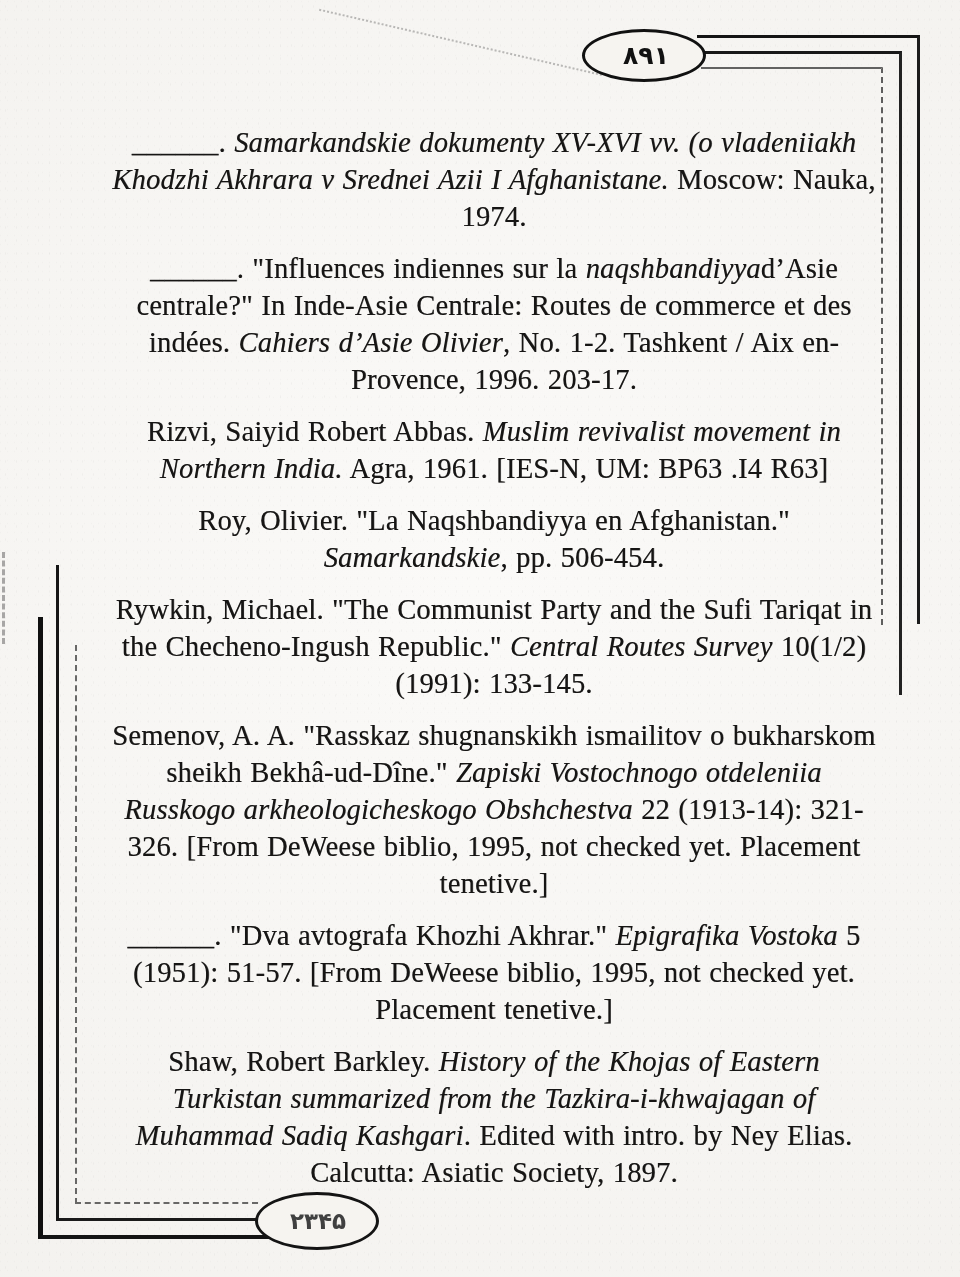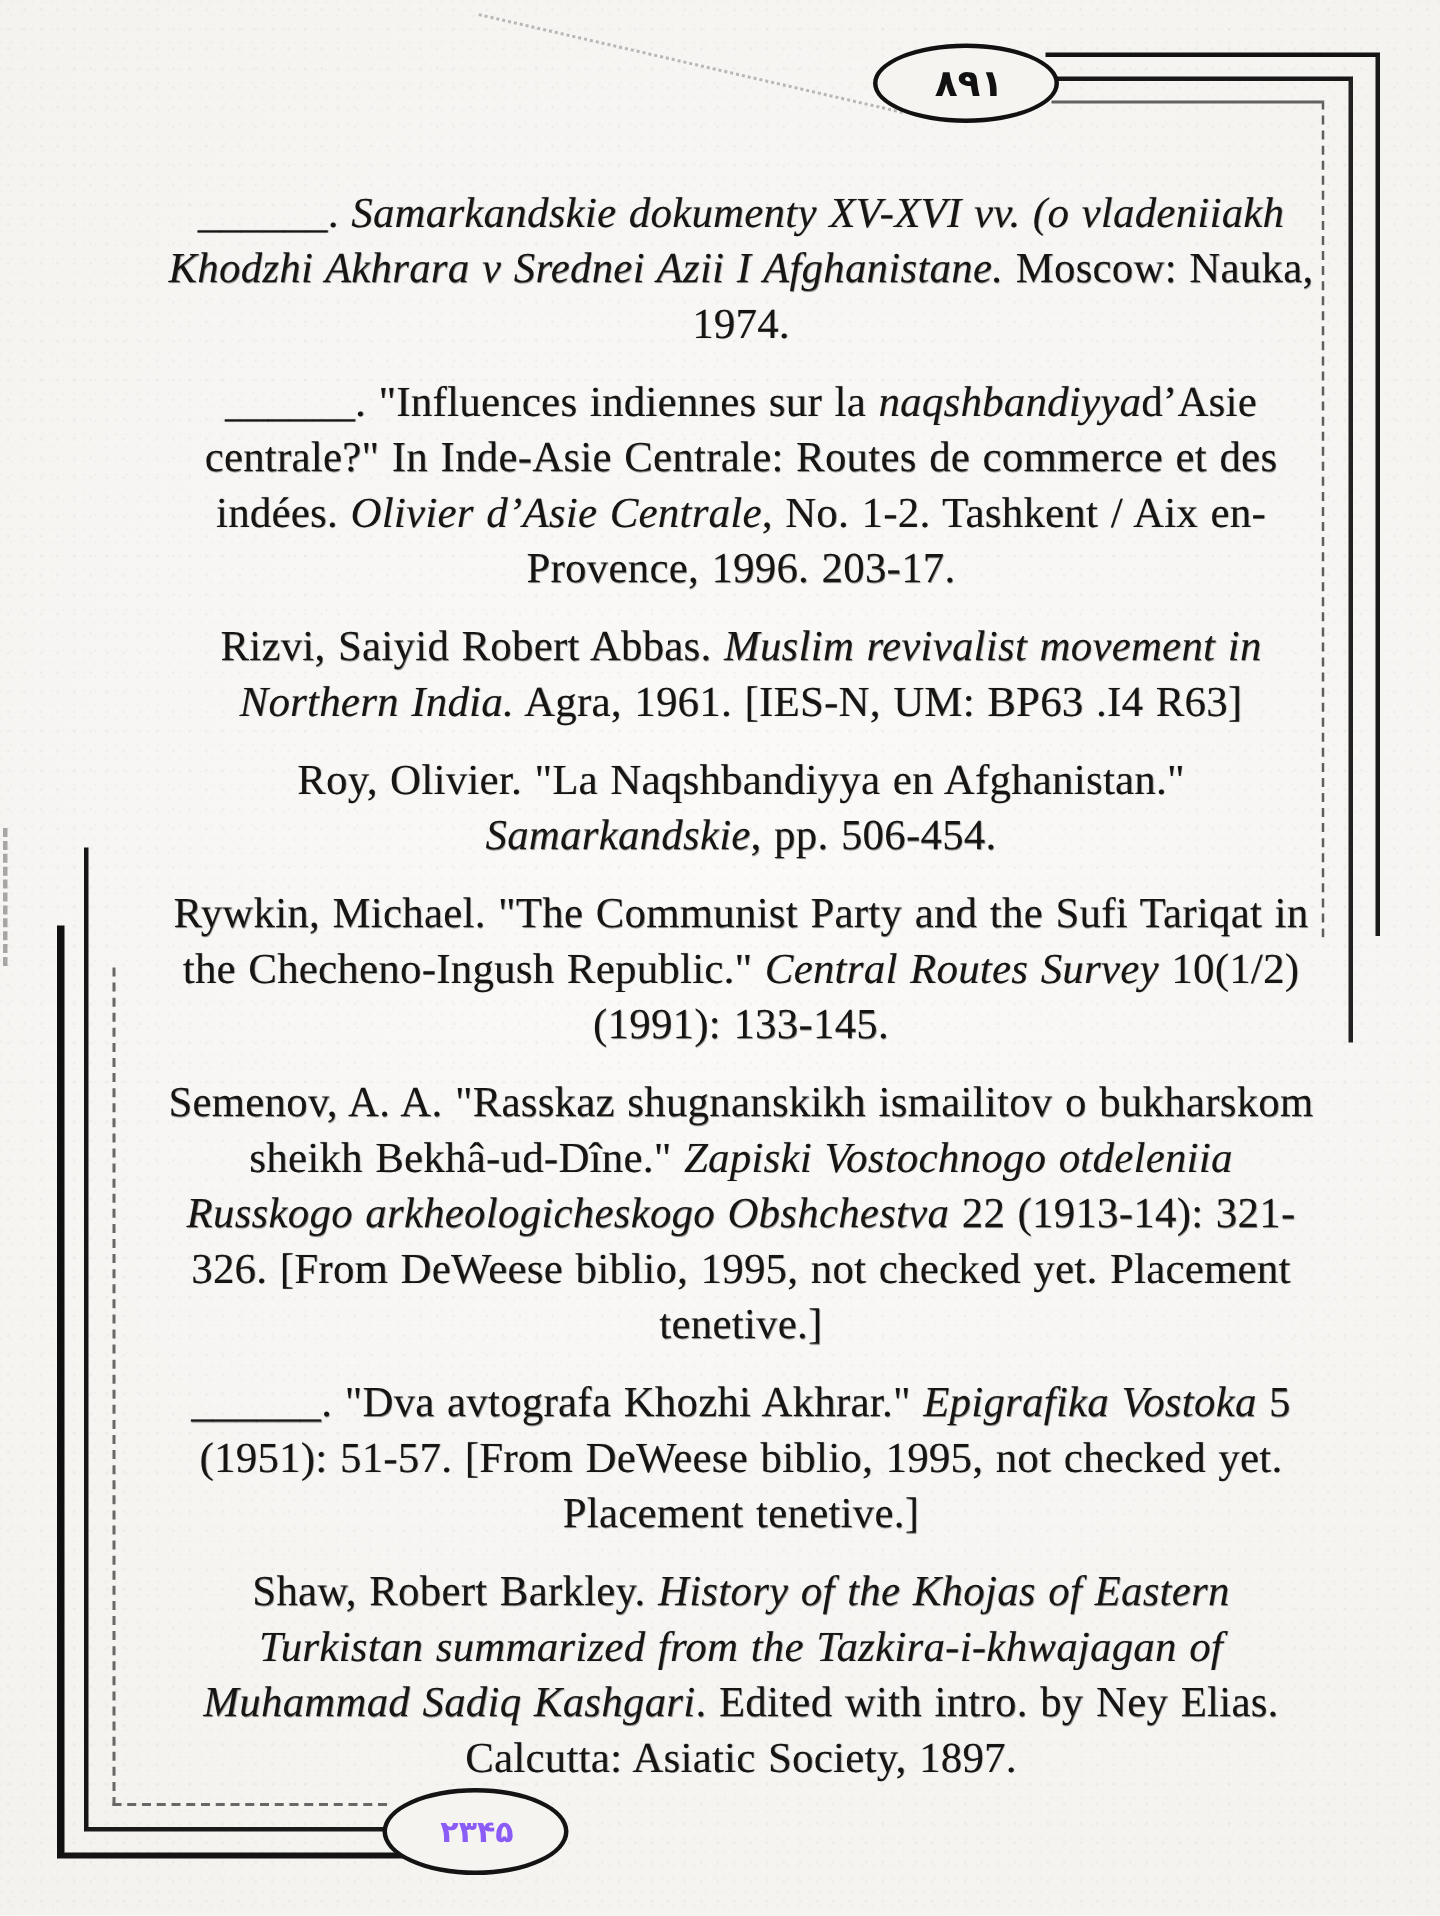--- a/index.html
+++ b/index.html
@@ -46,22 +46,22 @@
     position:absolute; border-radius:50%; background:#f6f4f0;
     display:flex; align-items:center; justify-content:center; z-index:5;
   }
   #oval-top { left:582px; top:29px; width:118px; height:47px; border:3px solid #111; }
   #oval-top span {
     font-family:"DejaVu Sans", sans-serif; font-size:25px; font-weight:bold;
     letter-spacing:4px; color:#111; padding-left:4px;
   }
   #oval-bottom { left:255px; top:1192px; width:118px; height:52px; border:3px solid #141414; }
   #oval-bottom span {
-    font-family:"DejaVu Sans", sans-serif; font-size:20px; font-weight:bold;
-    letter-spacing:2px; color:#8b5cf6; padding-left:2px;
+    font-family:"DejaVu Sans", sans-serif; font-size:23px; font-weight:bold;
+    letter-spacing:2px; color:#404040; padding-left:2px;
   }
   
   #diag-artifact {
     position:absolute; left:312px; top:74px; width:290px; height:0;
     border-top:2px dotted rgba(70,70,70,0.35);
     transform:rotate(13deg); transform-origin:right top;
   }
   #left-edge-mark {
     position:absolute; left:2px; top:552px; width:0; height:92px;
     border-left:3px dashed rgba(70,70,70,0.45);
@@ -89,21 +89,21 @@
     <span>۲۳۴۵</span>
   </div>
 
   <div class="text-block">
 
     <p class="entry">
       <span>______. </span><span class="it">Samarkandskie dokumenty XV-XVI vv. (o vladeniiakh Khodzhi Akhrara v Srednei Azii I Afghanistane.</span><span> Moscow: Nauka, 1974.</span>
     </p>
 
     <p class="entry">
-      <span>______. "Influences indiennes sur la </span><span class="it">naqshbandiyya</span><span>d’Asie centrale?" In Inde-Asie Centrale: Routes de commerce et des indées. </span><span class="it">Olivier d’Asie Centrale</span><span>, No. 1-2. Tashkent / Aix en-Provence, 1996. 203-17.</span>
+      <span>______. "Influences indiennes sur la </span><span class="it">naqshbandiyya</span><span>d’Asie centrale?" In Inde-Asie Centrale: Routes de commerce et des indées. </span><span class="it">Cahiers d’Asie Olivier</span><span>, No. 1-2. Tashkent / Aix en-Provence, 1996. 203-17.</span>
     </p>
 
     <p class="entry">
       <span>Rizvi, Saiyid Robert Abbas. </span><span class="it">Muslim revivalist movement in Northern India.</span><span> Agra, 1961. [IES-N, UM: BP63 .I4 R63]</span>
     </p>
 
     <p class="entry">
       <span>Roy, Olivier. "La Naqshbandiyya en Afghanistan." </span><span class="it">Samarkandskie</span><span>, pp. 506-454.</span>
     </p>
 

